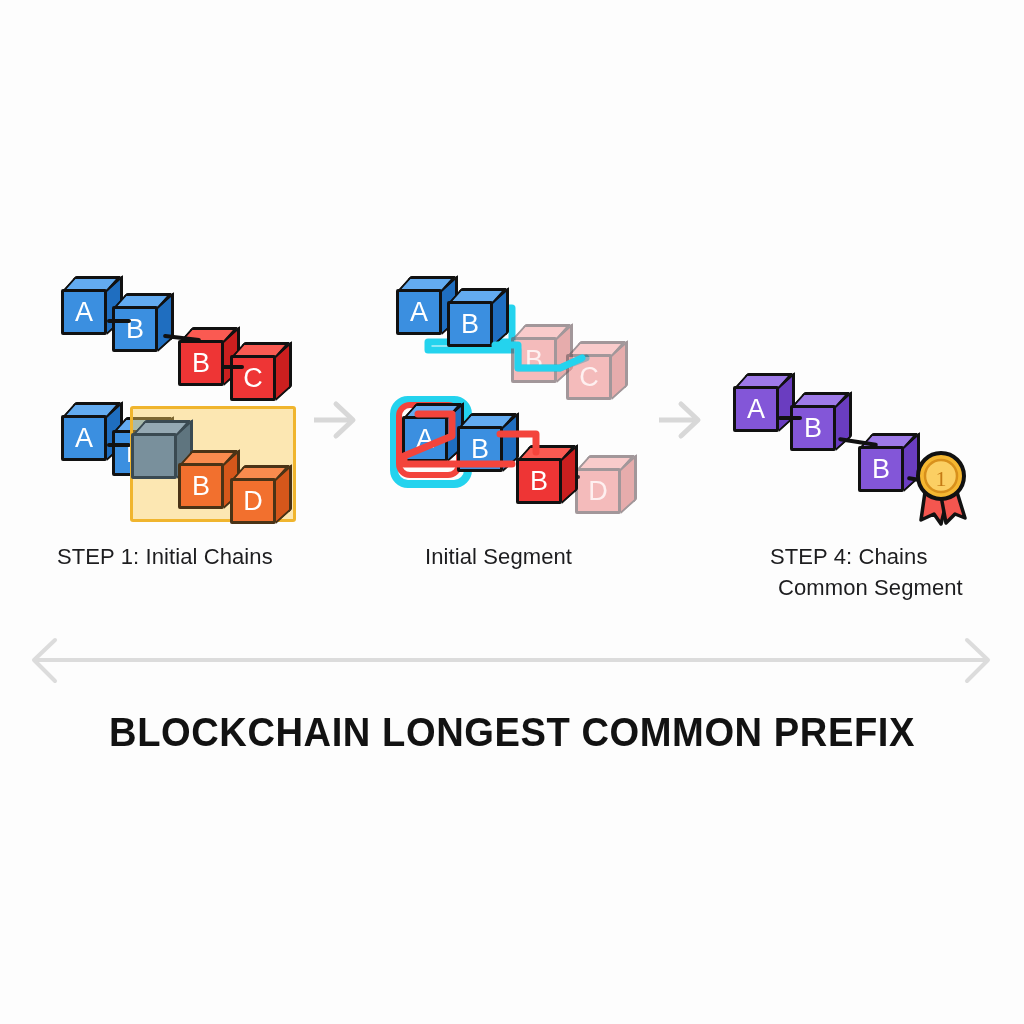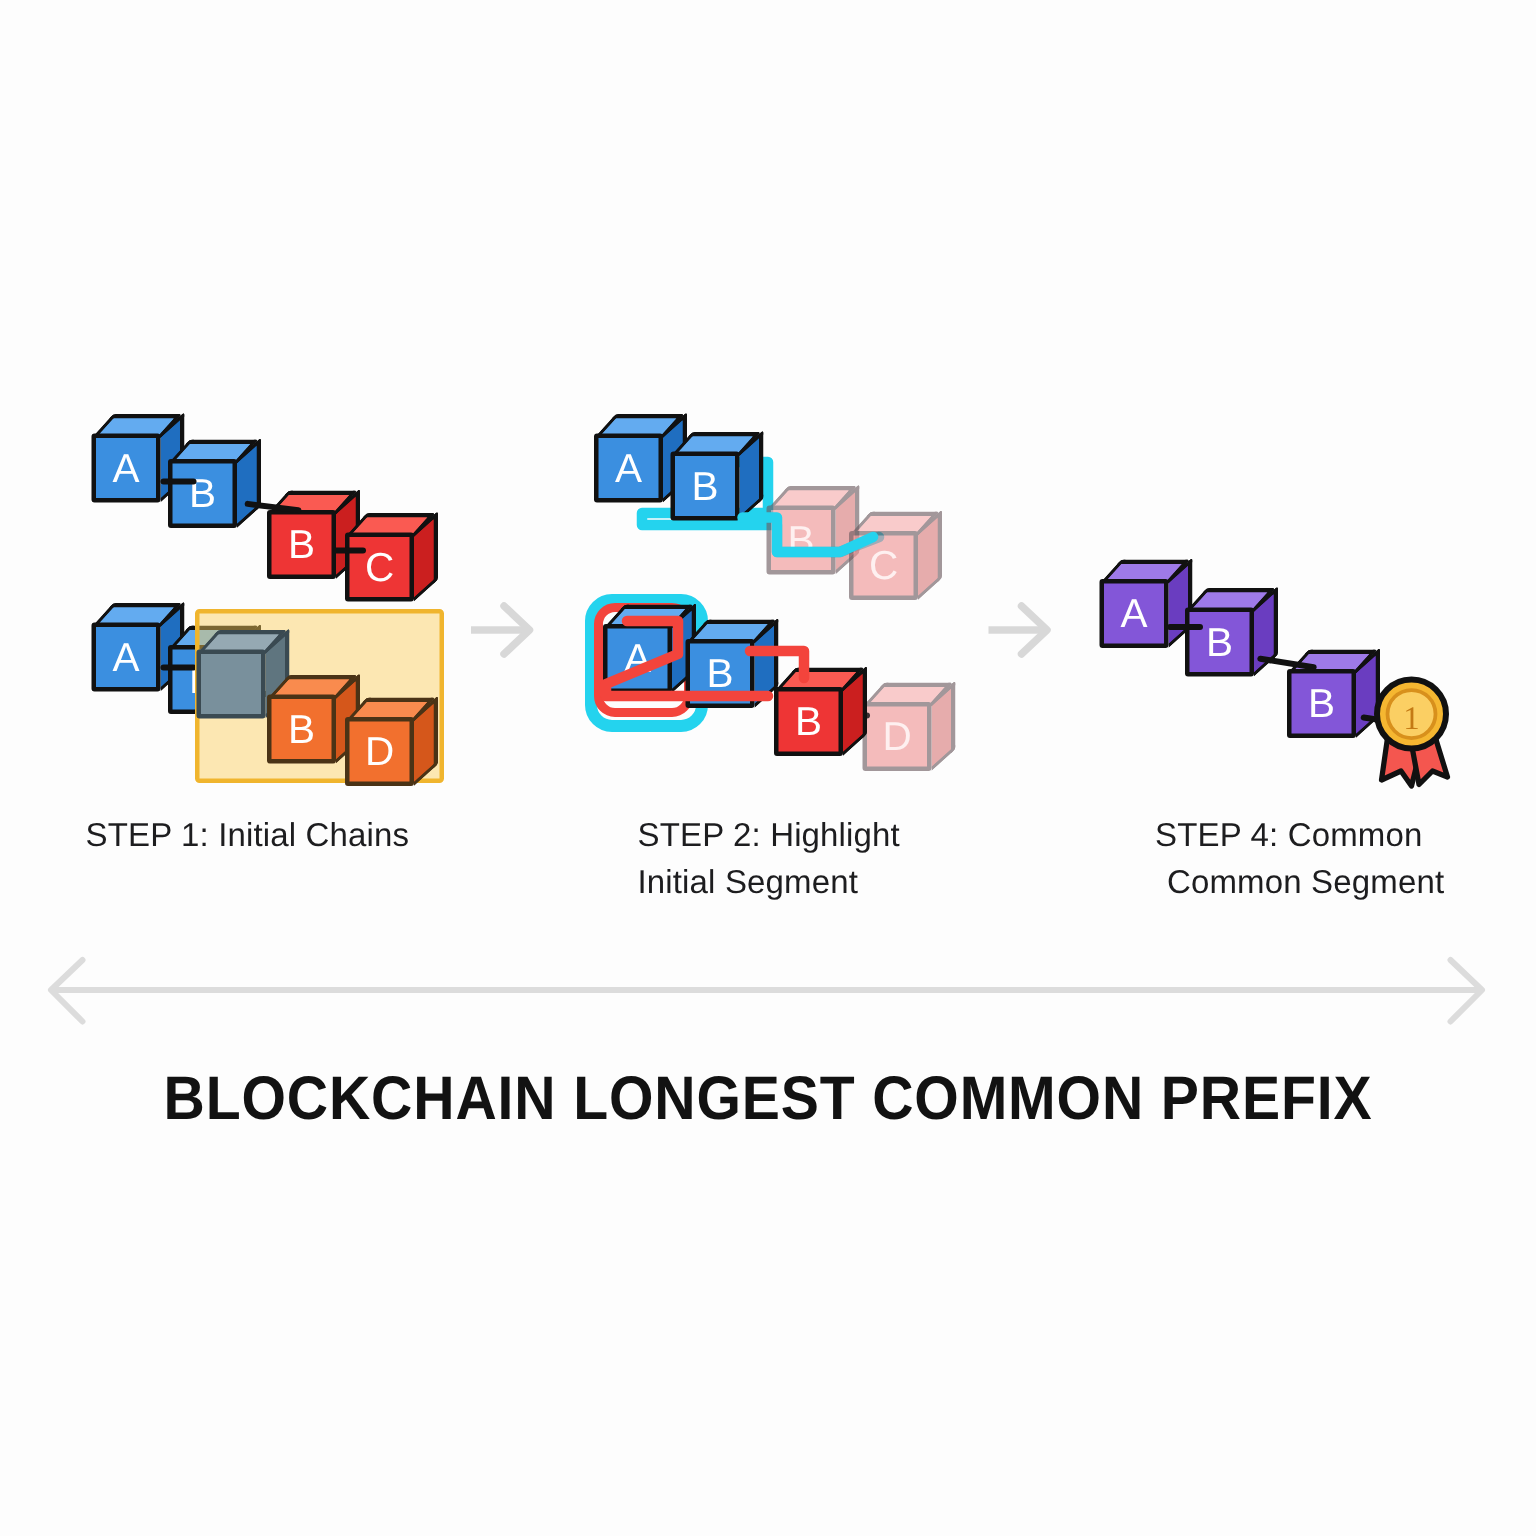--- a/index.html
+++ b/index.html
@@ -216,21 +216,20 @@
     <svg class="ovl" style="z-index:8;">
       <line x1="556" y1="477" x2="578" y2="477" stroke="#3b3033" stroke-width="4" stroke-linecap="round"></line>
     </svg>
 
     <svg class="ovl" style="z-index:10;">
       <polyline points="418,414 452,414 452,436 404,456 404,464 512,464" fill="none" stroke="#f3443c" stroke-width="7" stroke-linecap="round" stroke-linejoin="round"></polyline>
       <polyline points="500,434 536,434 536,452" fill="none" stroke="#f3443c" stroke-width="7" stroke-linecap="round" stroke-linejoin="round"></polyline>
     </svg>
 
     <div class="caption" style="left:425px;top:541px;width:280px;">
-      <div>STEP 2: Highlight</div>
       <div>Initial Segment</div>
     </div>
   </div>
 
   <svg class="ovl">
     <g>
       <line x1="659" y1="420" x2="697" y2="420" stroke="#d8d8d8" stroke-width="5"></line>
       <polyline points="681,404 698,420 681,436" fill="none" stroke="#d8d8d8" stroke-width="5" stroke-linecap="round" stroke-linejoin="round"></polyline>
     </g>
   </svg>
@@ -261,21 +260,21 @@
       <g>
         <path d="M925 492 L921 520 L934 514 L941 524 L948 496 Z" fill="#f4564f" stroke="#111" stroke-width="3.5" stroke-linejoin="round"></path>
         <path d="M957 492 L965 518 L955 514 L946 523 L941 496 Z" fill="#f4564f" stroke="#111" stroke-width="3.5" stroke-linejoin="round"></path>
         <circle cx="941" cy="476" r="23" fill="#f5b731" stroke="#111" stroke-width="4"></circle>
         <circle cx="941" cy="476" r="16" fill="#fbcf63" stroke="#d8901c" stroke-width="2.5"></circle>
         <text x="941" y="486" text-anchor="middle" font-family="'Liberation Serif', serif" font-size="22" fill="#c47a14">1</text>
       </g>
     </svg>
 
     <div class="caption" style="left:770px;top:541px;width:250px;">
-      <div>STEP 4: Common</div>
+      <div>STEP 4: Chains</div>
       <div style="padding-left:8px;">Common Segment</div>
     </div>
   </div>
 
   <svg class="ovl">
     <g>
       <line x1="36" y1="660" x2="986" y2="660" stroke="#dcdcdc" stroke-width="4"></line>
       <polyline points="55,640 34,660 55,681" fill="none" stroke="#dcdcdc" stroke-width="4" stroke-linecap="round" stroke-linejoin="round"></polyline>
       <polyline points="967,640 988,660 967,681" fill="none" stroke="#dcdcdc" stroke-width="4" stroke-linecap="round" stroke-linejoin="round"></polyline>
     </g>

